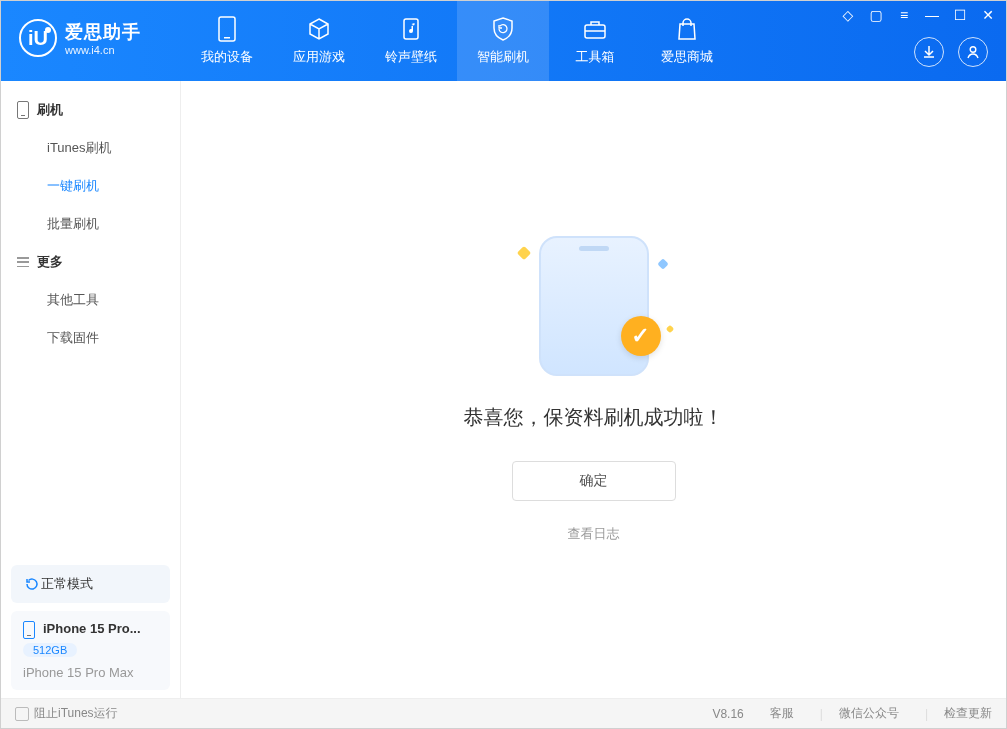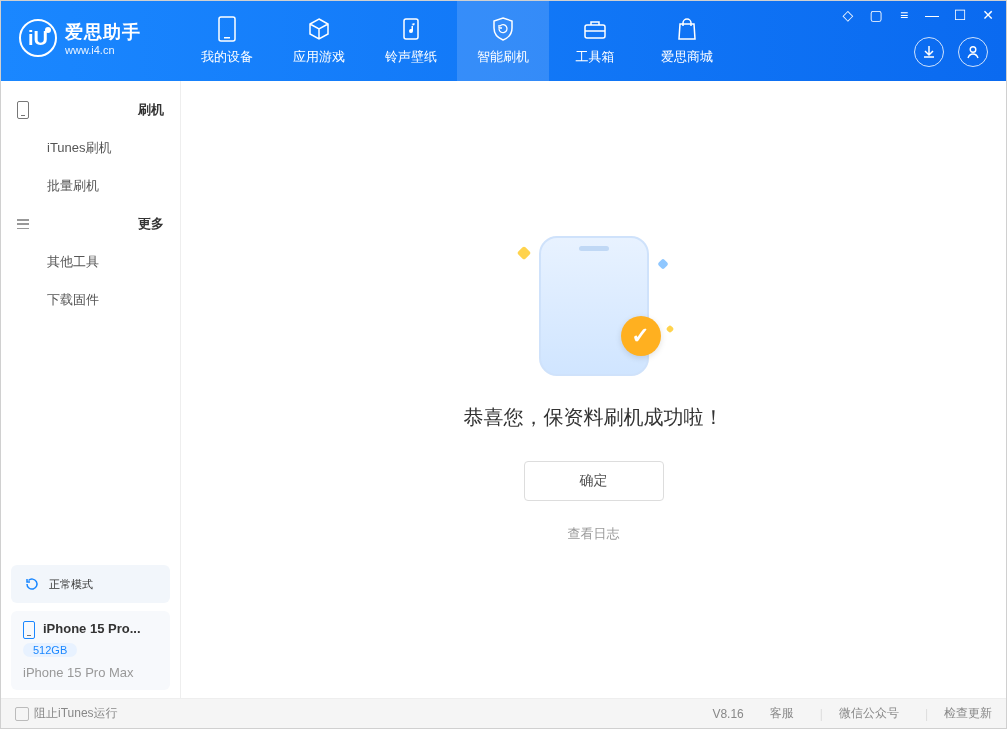--- a/index.html
+++ b/index.html
@@ -98,39 +98,37 @@
   background: #fff;
 }
 .sb-section-head {
   display: flex;
   align-items: center;
   padding: 10px 16px;
   font-size: 13px;
   color: #333;
   font-weight: bold;
   gap: 8px;
-  justify-content: space-between;
 }
 .sb-item {
   padding: 10px 16px 10px 46px;
   font-size: 13px;
   color: #555;
   cursor: pointer;
 }
 .sb-item.active { color: #1a87ff; }
 .sb-spacer { flex: 1; }
 .sb-status {
   margin: 0 10px 8px;
   background: #f2f6fb;
   border-radius: 6px;
   padding: 10px 12px;
   display: flex;
   align-items: center;
-  gap: 8px;
-  font-size: 11px;
+  font-size: 13px;
   color: #333;
 }
 .sb-device {
   margin: 0 10px 8px;
   background: #f7f9fc;
   border-radius: 6px;
   padding: 10px 12px;
   font-size: 13px;
 }
 .sb-device .dev-title { color: #333; font-weight: bold; }
@@ -185,21 +183,21 @@
   position:absolute;
   right:-14px; bottom:18px;
   width:40px;height:40px;border-radius:50%;
   background:#ffb020;
   display:flex;align-items:center;justify-content:center;
   color:#fff;font-size:22px;font-weight:bold;
   box-shadow: 0 2px 6px rgba(0,0,0,.12);
 }
 .success-text { font-size: 20px; color: #333; margin-bottom: 30px; }
 .confirm-btn {
-  width: 140px; height: 40px;
+  width: 164px; height: 40px;
   border: 1px solid #ddd;
   background: #fff;
   border-radius: 4px;
   font-size: 14px;
   color: #555;
   cursor: pointer;
 }
 .view-log {
   margin-top: 24px;
   font-size: 13px;
@@ -316,20 +314,21 @@
   </div>
 </div>
 
 <div class="body-wrap">
   <div class="sidebar">
     <div class="sb-section-head">
       <span class="phone-icon-sm"></span>
       <span>刷机</span>
     </div>
     <div class="sb-item">iTunes刷机</div>
+    <div class="sb-item active">一键刷机</div>
     <div class="sb-item">批量刷机</div>
 
     <div class="sb-section-head">
       <span class="hamb">
           <span></span>
           <span></span>
           <span></span>
         </span>
       <span>更多</span>
     </div>

